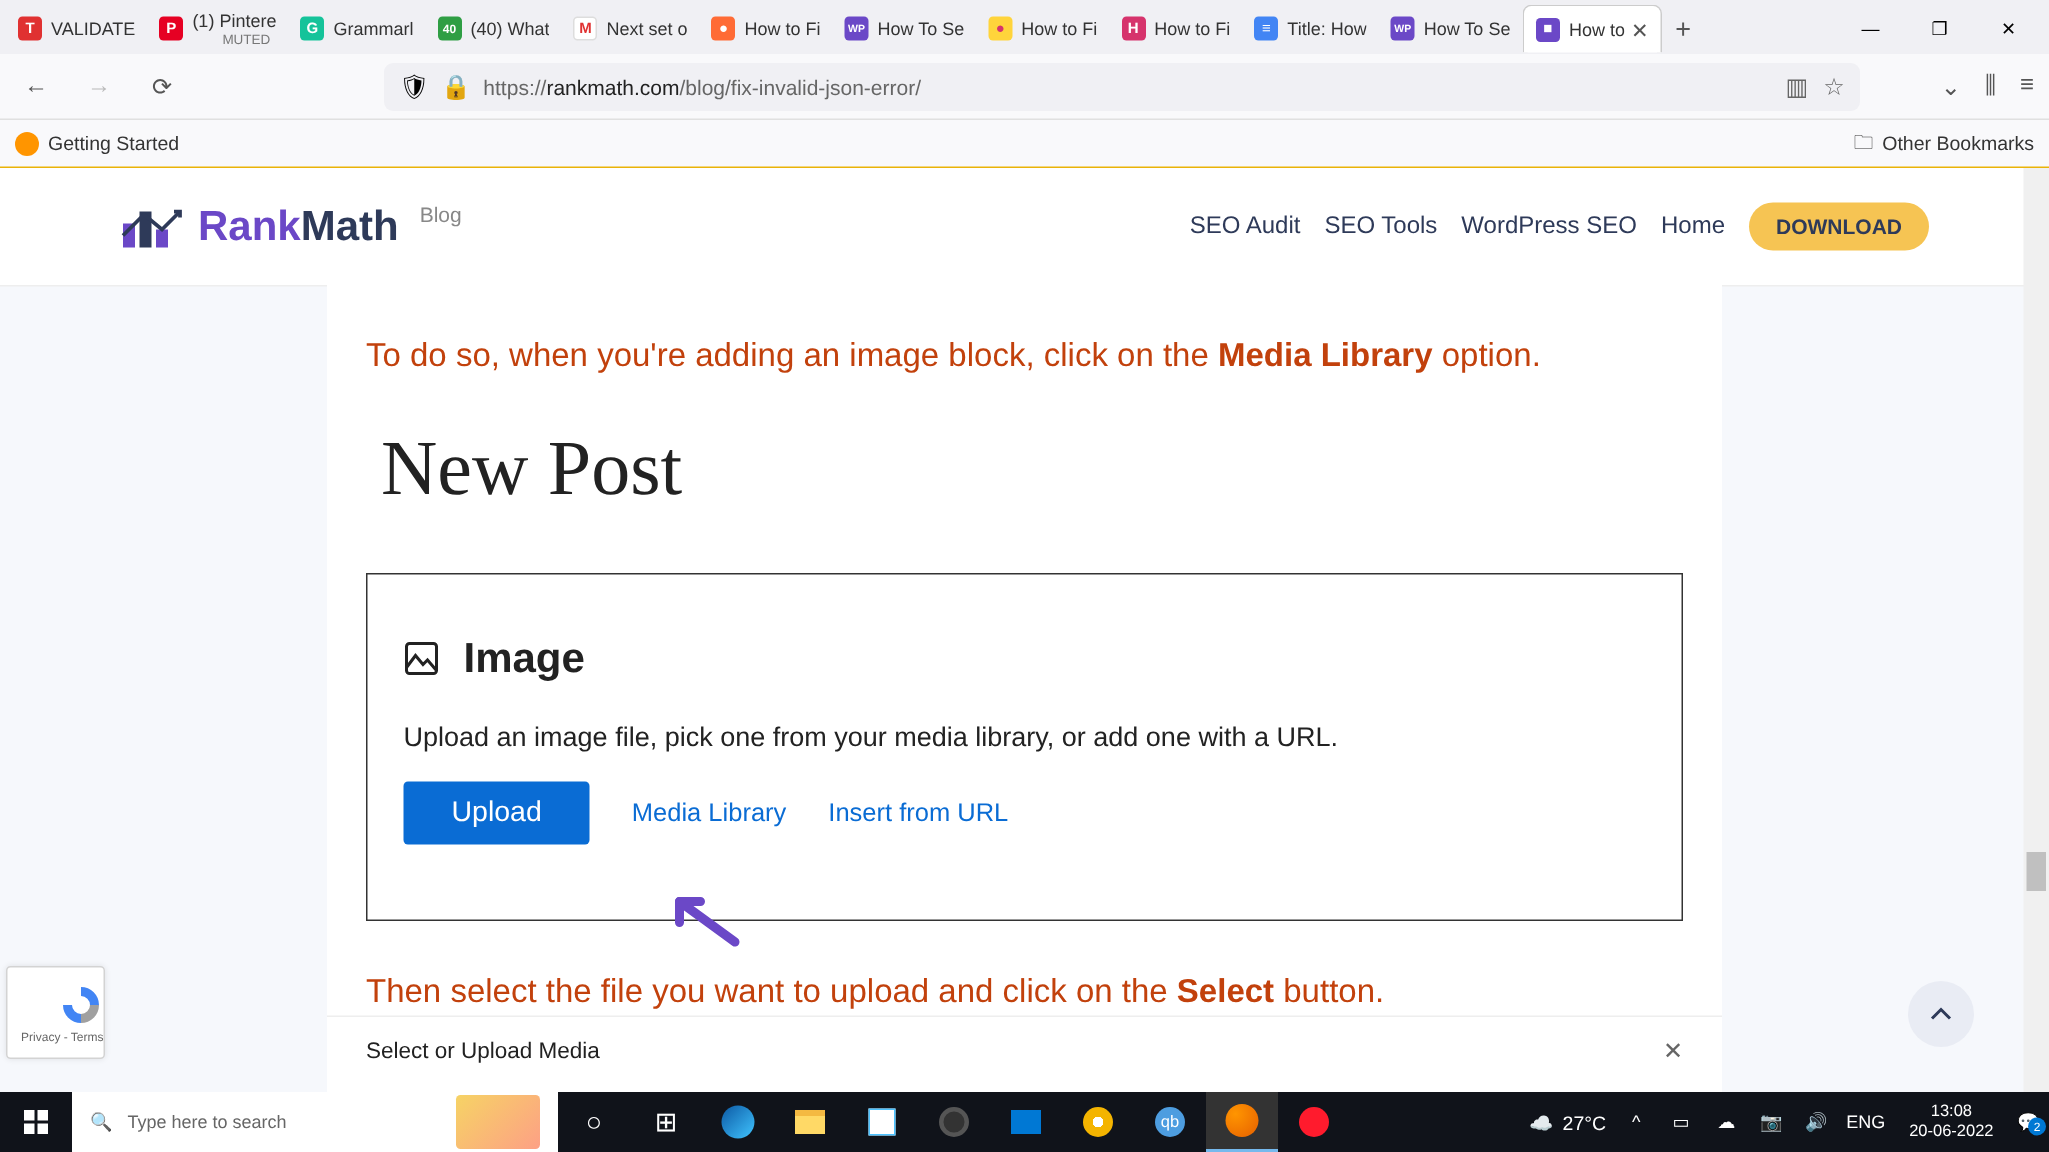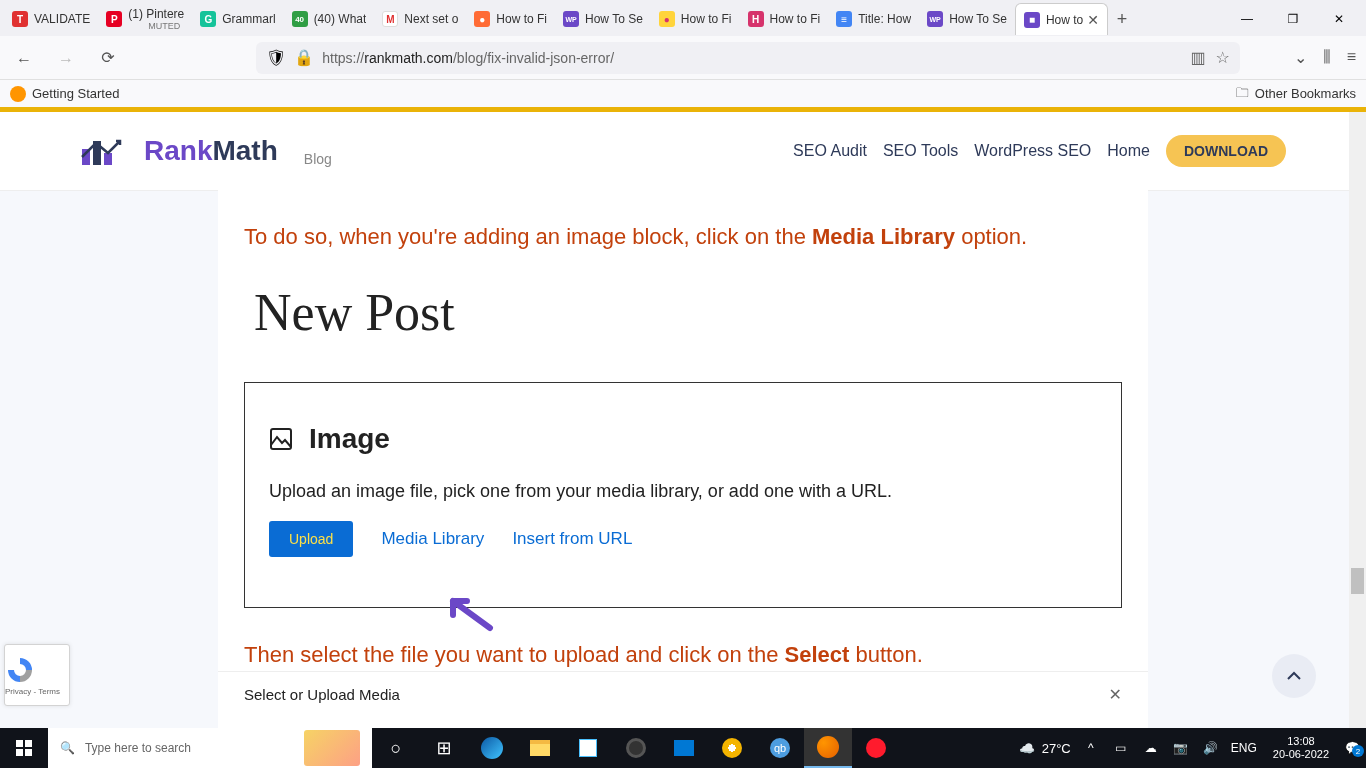--- a/index.html
+++ b/index.html
@@ -20,56 +20,56 @@
 
 .nav-bar { height: 44px; background: #f9f9fb; display: flex; align-items: center; padding: 0 10px; gap: 14px; border-bottom: 1px solid #e0e0e0; }
 .nav-btn { width: 28px; height: 28px; display: flex; align-items: center; justify-content: center; color: #555; font-size: 16px; cursor: pointer; }
 .nav-btn.disabled { color: #bbb; }
 .url-bar { flex: 1; height: 32px; background: #f0f0f4; border-radius: 6px; display: flex; align-items: center; padding: 0 10px; gap: 8px; margin-left: 120px; margin-right: 40px; }
 .url-text { font-size: 14px; color: #666; flex: 1; }
 .url-text .dark { color: #222; }
 .url-icons { display: flex; gap: 10px; color: #666; }
 .right-icons { display: flex; gap: 16px; color: #555; }
 
-.bookmarks-bar { height: 32px; background: #f9f9fb; display: flex; align-items: center; padding: 0 10px; font-size: 13px; color: #333; border-bottom: 5px solid #eab308; }
+.bookmarks-bar { height: 32px; background: #f9f9fb; display: flex; align-items: center; padding: 0 10px; font-size: 13px; color: #333; border-bottom: 1px solid #eab308; }
 .bookmark { display: flex; align-items: center; gap: 6px; cursor: pointer; }
 .bookmark .bfavicon { width: 16px; height: 16px; background: #ff9500; border-radius: 50%; }
 .bookmarks-right { margin-left: auto; display: flex; align-items: center; gap: 6px; cursor: pointer; }
 
 
 .page { position: absolute; top: 112px; left: 0; right: 0; bottom: 40px; overflow: hidden; background: #f6f8fc; }
 .header { height: 78px; background: #fff; display: flex; align-items: center; padding: 0 80px; box-shadow: 0 1px 0 #eee; }
-.logo { display: flex; align-items: flex-end; gap: 20px; }
+.logo { display: flex; align-items: flex-start; gap: 8px; }
 .logo-icon { width: 44px; height: 32px; }
 .logo-text { font-size: 28px; font-weight: 600; }
 .logo-text .rank { color: #6b48c7; }
 .logo-text .math { color: #2e3a59; }
 .logo-blog { font-size: 14px; color: #888; margin-left: 6px; }
 .menu { margin-left: auto; display: flex; align-items: center; gap: 16px; font-size: 16px; color: #2e3a59; }
 .menu a { cursor: pointer; }
 .download-btn { background: #f6c453; color: #2e3a59; padding: 8px 18px; border-radius: 20px; font-size: 14px; font-weight: 600; cursor: pointer; }
 
 .content-wrap { width: 930px; margin: 0 auto; background: #fff; min-height: 800px; padding: 30px 0; }
 .text-block { padding: 0 26px; font-size: 22px; color: #c2410c; line-height: 1.5; }
 .text-block .bold { font-weight: 700; }
 .screenshot { margin: 30px 26px; }
 .sc-title { font-family: Georgia, serif; font-size: 52px; color: #222; font-weight: 400; margin: 0 0 40px 10px; }
 .sc-box { border: 1px solid #333; padding: 40px 24px 50px 24px; position: relative; }
 .sc-row1 { display: flex; align-items: center; gap: 16px; margin-bottom: 26px; }
 .sc-img-icon { width: 24px; height: 24px; }
 .sc-img-title { font-size: 28px; font-weight: 600; color: #222; }
 .sc-desc { font-size: 18px; color: #222; margin-bottom: 19px; }
 .sc-buttons { display: flex; align-items: center; gap: 28px; }
-.sc-upload { background: #0a6cd4; color: #fde047; padding: 10px 20px; font-size: 14px; border-radius: 3px; cursor: pointer; }
+.sc-upload { background: #0a6cd4; color: #ffffff; padding: 10px 32px; font-size: 19px; border-radius: 3px; cursor: pointer; }
 .sc-link { color: #0a6cd4; font-size: 17px; cursor: pointer; }
 .arrow { position: absolute; left: 200px; top: 210px; }
 .modal-head { border-top: 1px solid #eee; display: flex; align-items: center; padding: 14px 26px 0 26px; font-size: 15px; font-weight: 400; color: #222; position: relative; }
 .modal-close { position: absolute; right: 26px; color: #666; font-size: 16px; }
 
-.recaptcha { position: absolute; bottom: 62px; left: 4px; width: 66px; height: 62px; background: #fff; border: 1px solid #d3d3d3; border-radius: 3px; box-shadow: 0 0 4px rgba(0,0,0,0.1); display: flex; flex-direction: column; align-items: flex-start; justify-content: center; font-size: 8px; color: #666; gap: 2px; }
+.recaptcha { position: absolute; bottom: 62px; left: 4px; width: 66px; height: 62px; background: #fff; border: 1px solid #d3d3d3; border-radius: 3px; box-shadow: 0 0 4px rgba(0,0,0,0.1); display: flex; flex-direction: column; align-items: flex-end; justify-content: center; font-size: 8px; color: #666; gap: 2px; }
 .rc-icon { width: 30px; height: 30px; }
 
 .scroll-top { position: absolute; right: 50px; bottom: 70px; width: 44px; height: 44px; border-radius: 50%; background: #e9ecf4; display: flex; align-items: center; justify-content: center; color: #2e3a59; font-size: 18px; cursor: pointer; }
 
 .page-scrollbar { position: absolute; right: 0; top: 0; bottom: 0; width: 17px; background: #f0f0f0; }
 .page-scrollbar .thumb { position: absolute; right: 2px; width: 13px; height: 26px; background: #c0c0c0; border-radius: 0; top: 456px; }
 
 
 .taskbar { position: absolute; bottom: 0; left: 0; right: 0; height: 40px; background: #10131a; display: flex; align-items: center; color: #fff; font-size: 12px; }
 .tb-start { width: 48px; height: 40px; display: flex; align-items: center; justify-content: center; cursor: pointer; }

